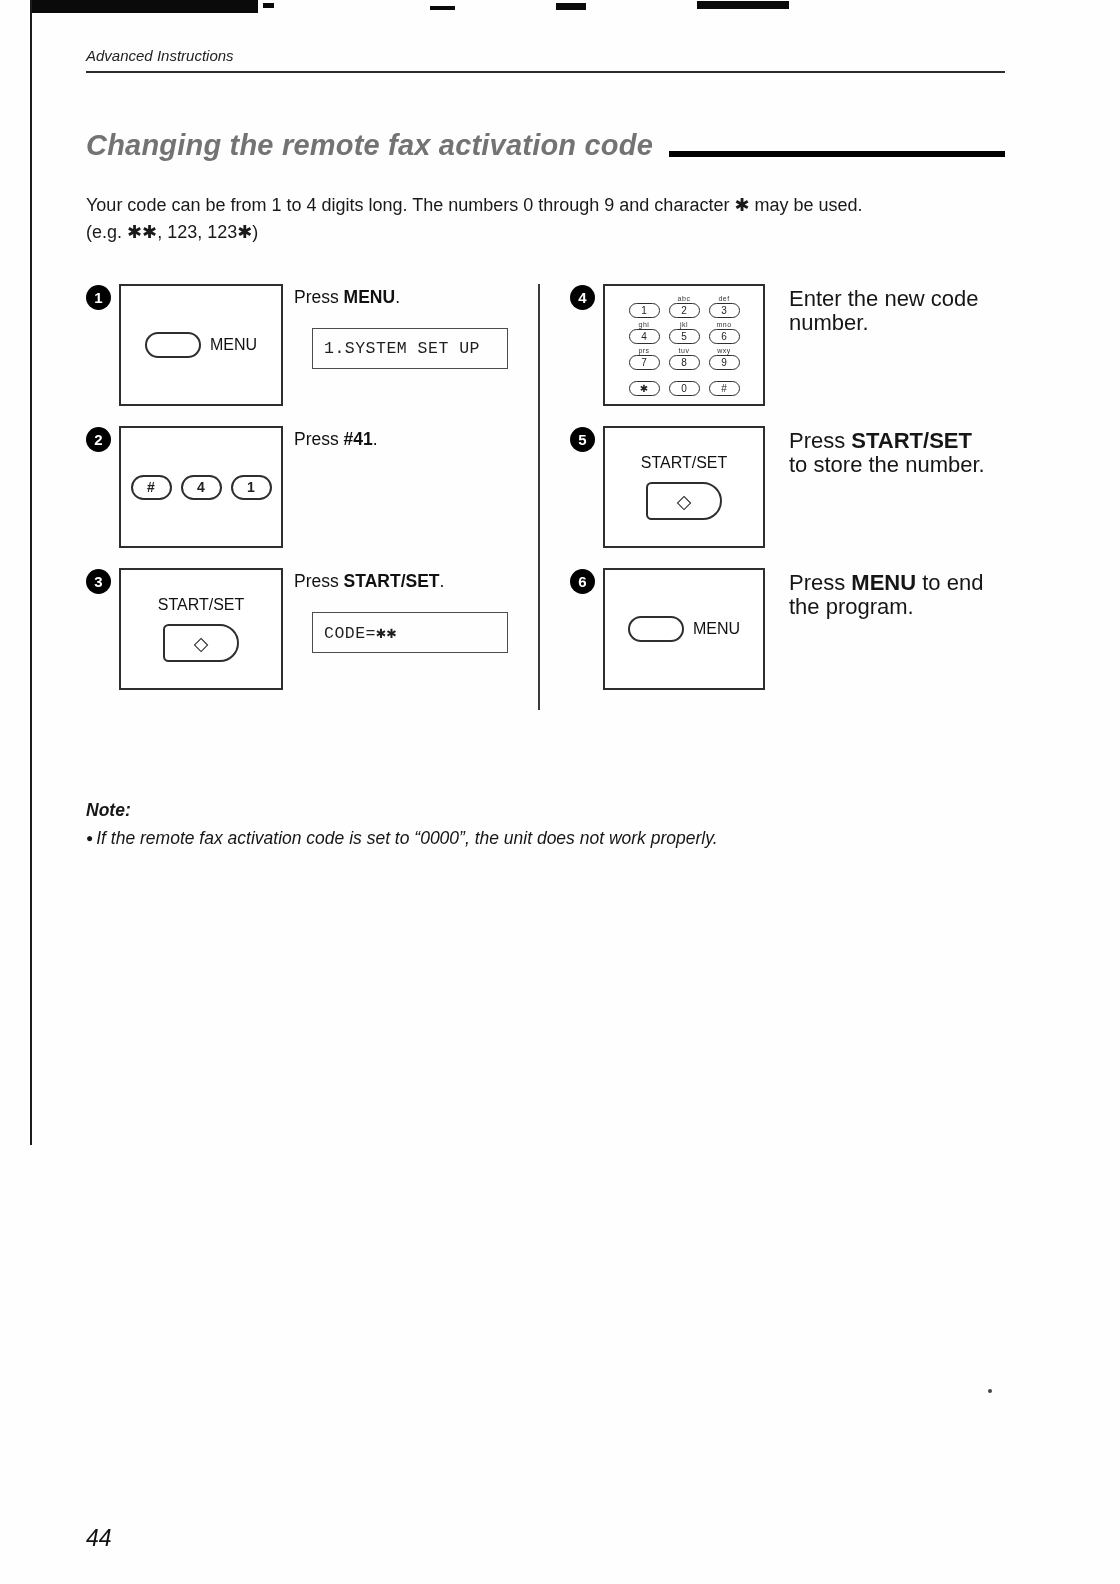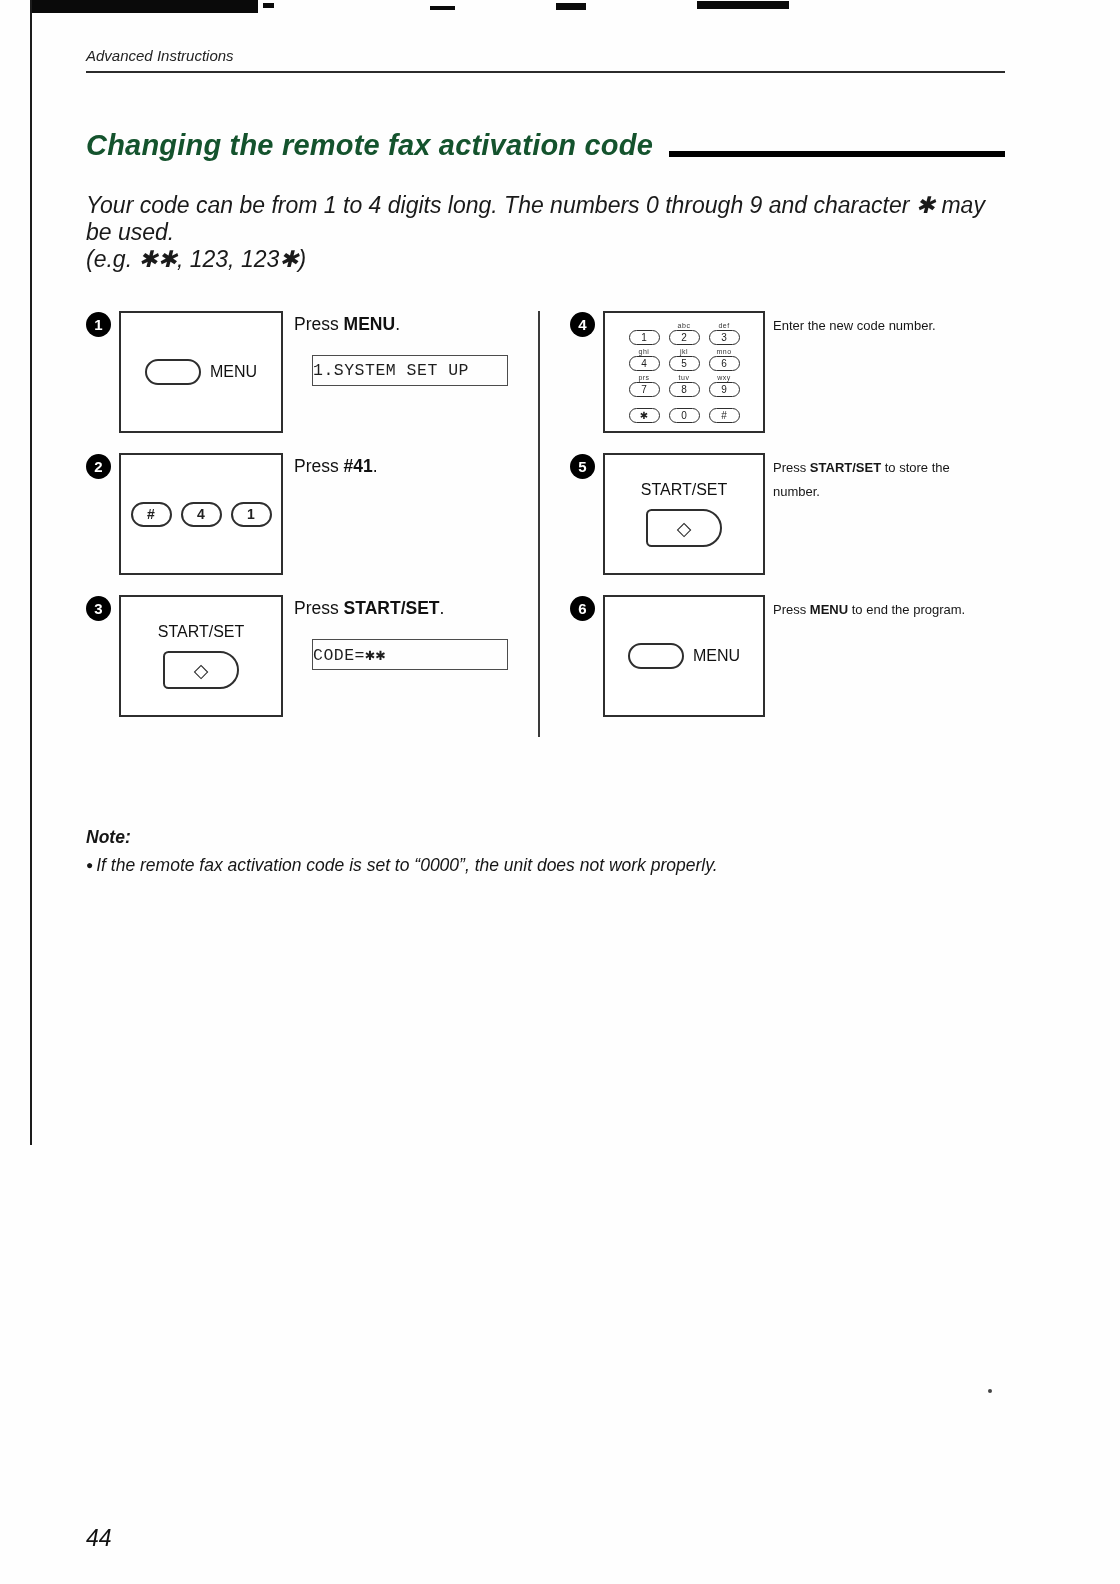--- a/index.html
+++ b/index.html
@@ -34,26 +34,26 @@
   }
   .head-rule { margin-top:7px; border-bottom:2px solid #2b2b2b; }
 
   
   .title-row { margin-top:56px; display:flex; align-items:flex-end; }
   .title-row h1 {
     font-size:29px;
     font-weight:bold;
     font-style:italic;
     letter-spacing:0.2px;
-    color:#14532d;
+    color:#737373;
   }
   .title-rule { flex:1; height:6px; background:#000; margin-left:16px; margin-bottom:5px; }
 
   
-  .intro { margin-top:30px; font-size:23px; line-height:27px; color:#1a1a1a;font-style:italic; }
+  .intro { margin-top:30px; font-size:18px; line-height:27px; color:#1a1a1a; }
 
   
   .steps { margin-top:38px; display:flex; }
   .col-left { width:452px; }
   .vdivider { width:2px; background:#3a3a3a; align-self:stretch; }
   .col-right { margin-left:30px; }
 
   .step { display:flex; align-items:flex-start; margin-bottom:20px; height:122px; }
   .badge {
     flex:none;
@@ -71,27 +71,28 @@
     border:2px solid #2e2e2e;
     background:#fff;
     display:flex; align-items:center; justify-content:center;
   }
   .col-right .device { width:162px; }
   .step-body { margin-left:11px; padding-top:3px; }
   .instruction { font-size:17.5px; color:#111; }
   .instruction b { font-weight:bold; }
   .lcd {
     margin-top:20px; margin-left:18px;
-    width:196px; height:31px;
+    width:196px; height:41px;
     border:1.5px solid #4c4c4c;
     display:flex; align-items:center;
+    padding-left:11px;
     font-family:"Liberation Mono","DejaVu Sans Mono",monospace;
     font-size:16.5px; letter-spacing:0.5px; color:#1e1e1e;text-align:center;
   }
-  .step-text { margin-left:8px; padding-top:3px; width:205px; font-size:13px; line-height:24px; }
+  .step-text { margin-left:24px; padding-top:3px; width:205px; font-size:22px; line-height:24px; }
   .step-text b { font-weight:bold; }
 
   
   .dev-menu { gap:9px; }
   .oval {
     display:inline-block;
     width:56px; height:26px;
     border:2px solid #2e2e2e;
     border-radius:14px;
     background:#fff;

